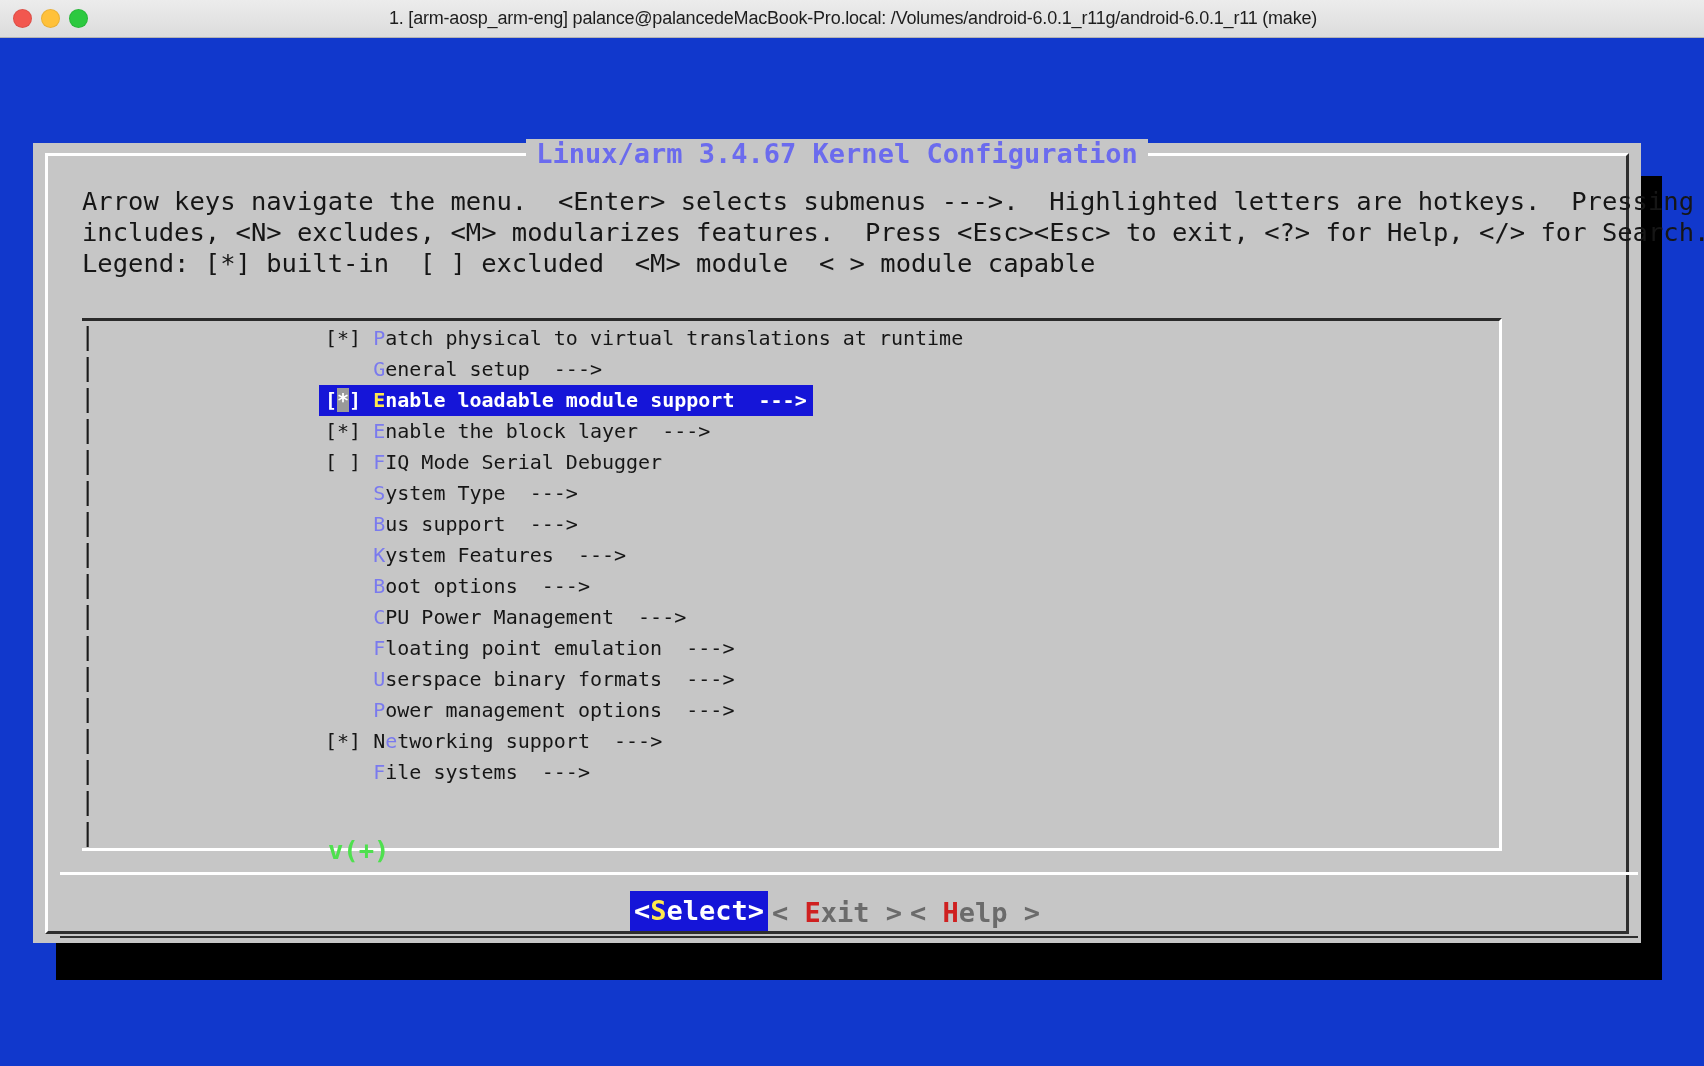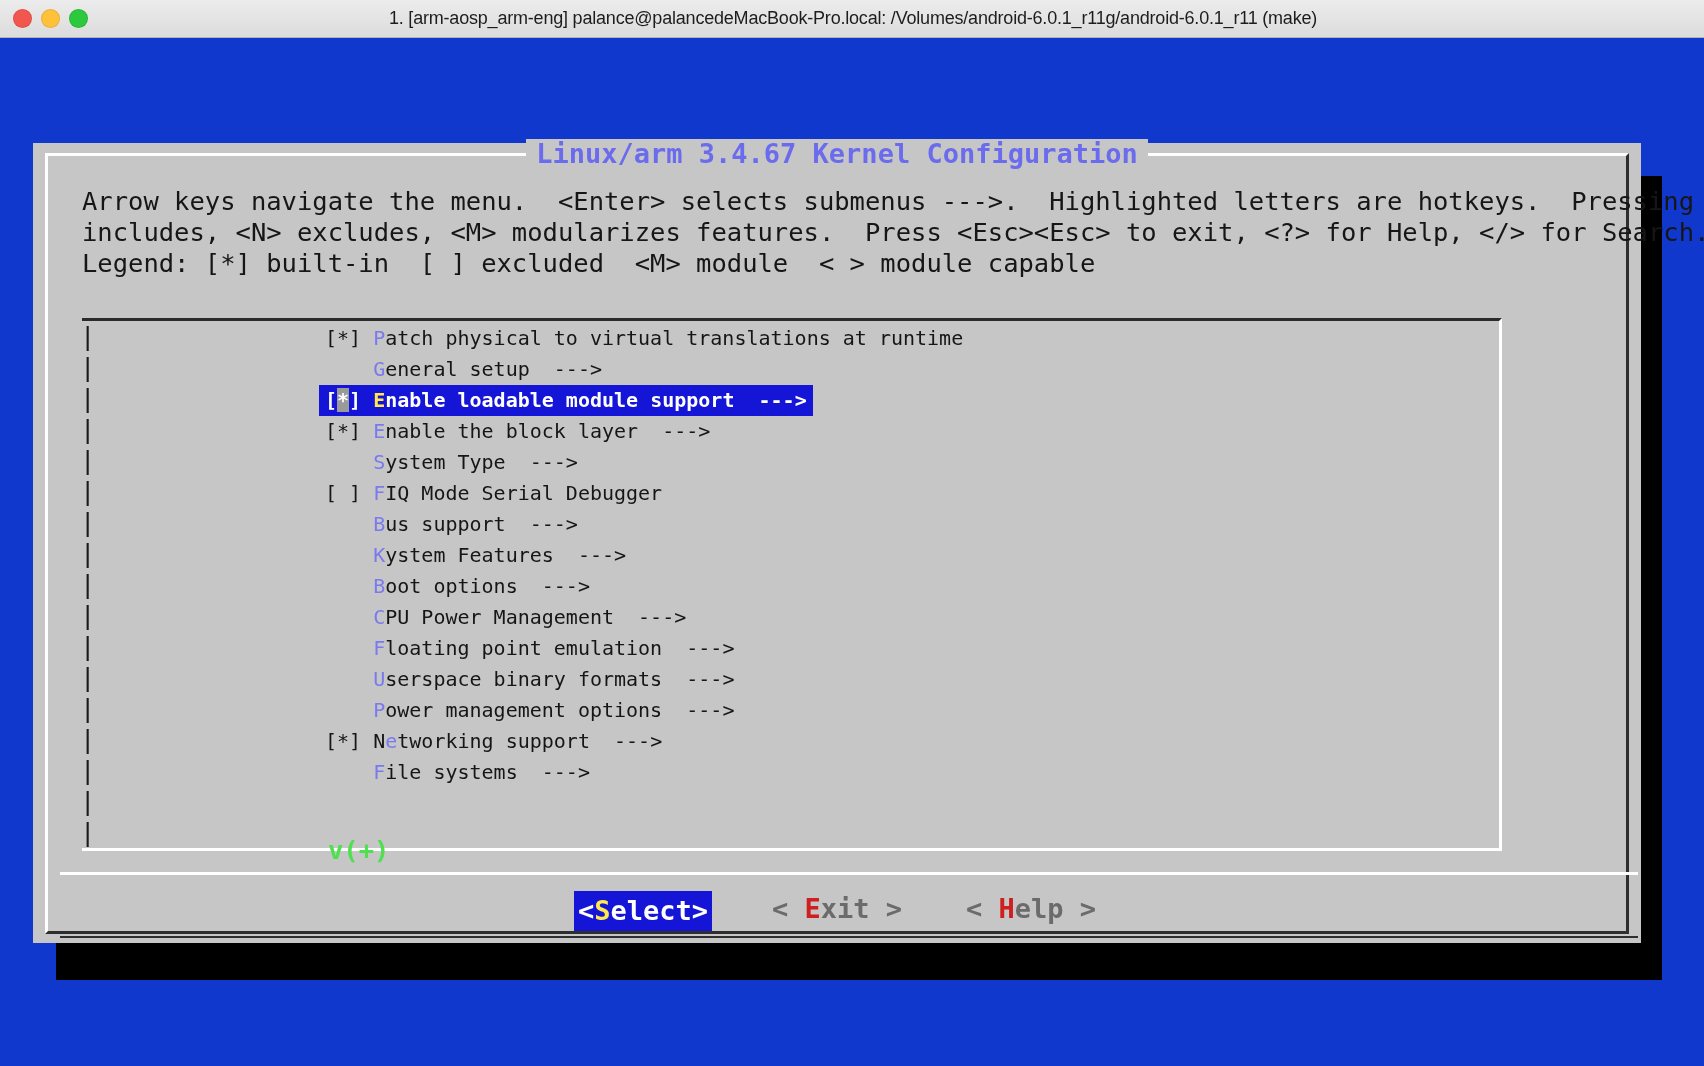--- a/index.html
+++ b/index.html
@@ -254,22 +254,21 @@
   }
 
   
   .buttons {
     position: absolute;
     left: 0;
     top: 735px;
     width: 100%;
     display: flex;
     justify-content: center;
-    align-items: flex-start;
-    gap: 56px;
+    align-items: flex-end;
     font-family: "DejaVu Sans Mono", monospace;
     font-size: 27px;
     line-height: 36px;
     white-space: pre;
   }
   .btn {
     font-weight: bold;
     color: #6b6b6b;
     padding: 0 4px;
   }
@@ -334,22 +333,22 @@
 |
 |
 |
 |
 |</div>
           <div class="menu">
               <div class="menu-row"><span class=""><span class="mk">[*]</span> <span class="hk">P</span><span class="tx">atch physical to virtual translations at runtime</span></span></div>
               <div class="menu-row"><span class=""><span class="mk">   </span> <span class="hk">G</span><span class="tx">eneral setup</span><span class="ar">  ---&gt;</span></span></div>
               <div class="menu-row sel"><span class="hl"><span class="mk"><span>[</span><span class="cursor">*</span><span>]</span></span> <span class="hk">E</span><span class="tx">nable loadable module support</span><span class="ar">  ---&gt;</span></span></div>
               <div class="menu-row"><span class=""><span class="mk">[*]</span> <span class="hk">E</span><span class="tx">nable the block layer</span><span class="ar">  ---&gt;</span></span></div>
+              <div class="menu-row"><span class=""><span class="mk">[ ]</span> <span class="hk">F</span><span class="tx">IQ Mode Serial Debugger</span></span></div>
               <div class="menu-row"><span class=""><span class="mk">   </span> <span class="hk">S</span><span class="tx">ystem Type</span><span class="ar">  ---&gt;</span></span></div>
-              <div class="menu-row"><span class=""><span class="mk">[ ]</span> <span class="hk">F</span><span class="tx">IQ Mode Serial Debugger</span></span></div>
               <div class="menu-row"><span class=""><span class="mk">   </span> <span class="hk">B</span><span class="tx">us support</span><span class="ar">  ---&gt;</span></span></div>
               <div class="menu-row"><span class=""><span class="mk">   </span> <span class="hk">K</span><span class="tx">ystem Features</span><span class="ar">  ---&gt;</span></span></div>
               <div class="menu-row"><span class=""><span class="mk">   </span> <span class="hk">B</span><span class="tx">oot options</span><span class="ar">  ---&gt;</span></span></div>
               <div class="menu-row"><span class=""><span class="mk">   </span> <span class="hk">C</span><span class="tx">PU Power Management</span><span class="ar">  ---&gt;</span></span></div>
               <div class="menu-row"><span class=""><span class="mk">   </span> <span class="hk">F</span><span class="tx">loating point emulation</span><span class="ar">  ---&gt;</span></span></div>
               <div class="menu-row"><span class=""><span class="mk">   </span> <span class="hk">U</span><span class="tx">serspace binary formats</span><span class="ar">  ---&gt;</span></span></div>
               <div class="menu-row"><span class=""><span class="mk">   </span> <span class="hk">P</span><span class="tx">ower management options</span><span class="ar">  ---&gt;</span></span></div>
               <div class="menu-row"><span class=""><span class="mk">[*]</span> <span class="tx">N</span><span class="hk">e</span><span class="tx">tworking support</span><span class="ar">  ---&gt;</span></span></div>
               <div class="menu-row"><span class=""><span class="mk">   </span> <span class="hk">F</span><span class="tx">ile systems</span><span class="ar">  ---&gt;</span></span></div>
             </div>

